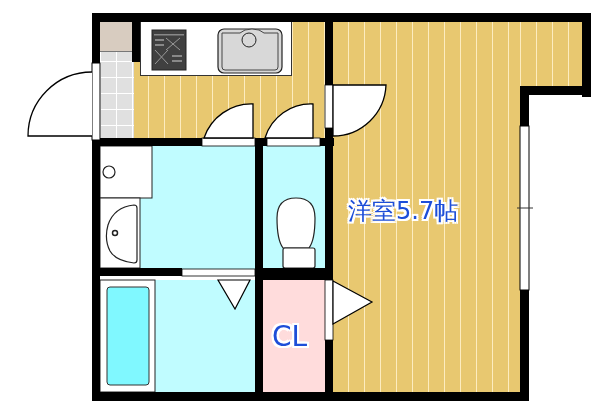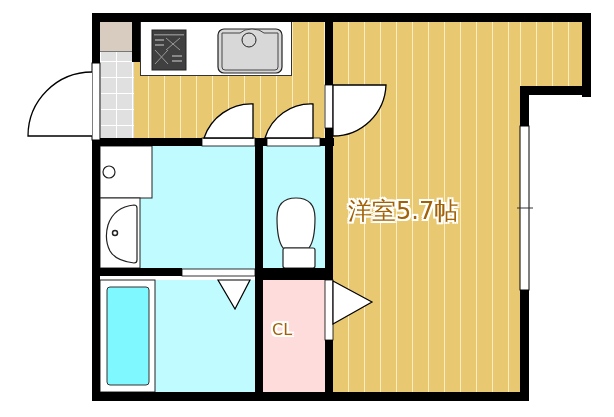--- a/index.html
+++ b/index.html
@@ -3,21 +3,21 @@
 <meta charset="utf-8">
 <style>
   html, body { margin:0; padding:0; background:#ffffff; }
   body { width:614px; height:417px; position:relative; overflow:hidden; font-family:"DejaVu Sans", sans-serif; }
   .abs { position:absolute; box-sizing:border-box; }
   .wood { background-color:#e8c870;
     background-image: repeating-linear-gradient(90deg, rgba(255,240,200,0.9) 0 1px, transparent 1px 16px); }
   .tile { background-color:#e0e0e0;
     background-image: repeating-linear-gradient(0deg, #fff 0 1px, transparent 1px 16px),
                       repeating-linear-gradient(90deg, #fff 0 1px, transparent 1px 16px); }
-  .label { position:absolute; color:#a16207; font-weight:normal; text-shadow:
+  .label { position:absolute; color:#1d4ed8; font-weight:normal; text-shadow:
       -2px -2px 0 #fff, 2px -2px 0 #fff, -2px 2px 0 #fff, 2px 2px 0 #fff,
       0 -2px 0 #fff, 0 2px 0 #fff, -2px 0 0 #fff, 2px 0 0 #fff; white-space:nowrap; }
   svg { position:absolute; left:0; top:0; }
 </style>
 </head>
 <body>
 
 <div class="abs wood" style="left:132px;top:22px;width:200px;height:120px;"></div>
 <div class="abs wood" style="left:332px;top:22px;width:190px;height:372px;"></div>
 <div class="abs wood" style="left:520px;top:22px;width:62px;height:64px;"></div>
@@ -127,13 +127,13 @@
     <path d="M333 281 L372 302 L333 324 Z" fill="#fff" stroke="#000" stroke-width="1.2"></path>
   </g>
 
   <g>
     <rect x="520" y="126" width="9" height="164" fill="#fff" stroke="#000" stroke-width="1"></rect>
     <line x1="517" y1="208" x2="533" y2="208" stroke="#333" stroke-width="1"></line>
   </g>
 </svg>
 
 <div class="label" style="left:348px;top:195px;font-size:24px;">洋室5.7帖</div>
-<div class="label" style="left:272px;top:320px;font-size:16px;">CL</div>
+<div class="label" style="left:272px;top:320px;font-size:28px;">CL</div>
 
 </body></html>

